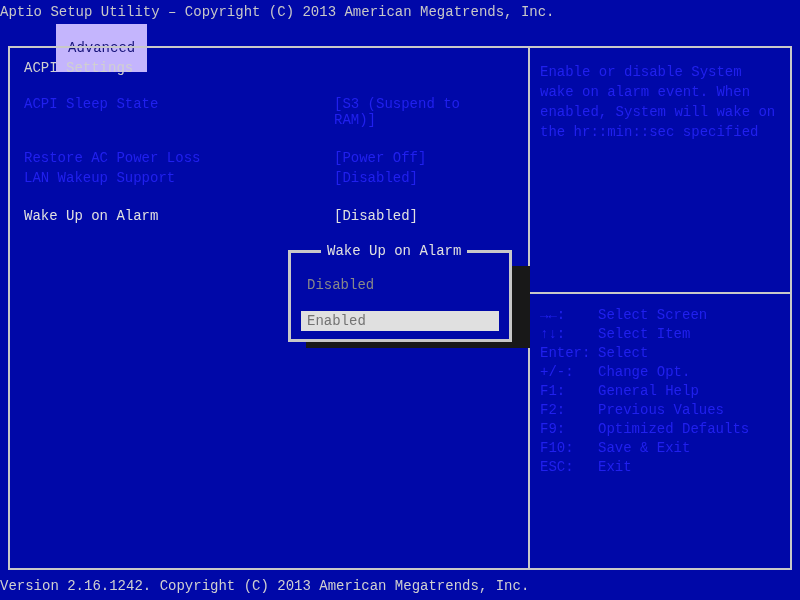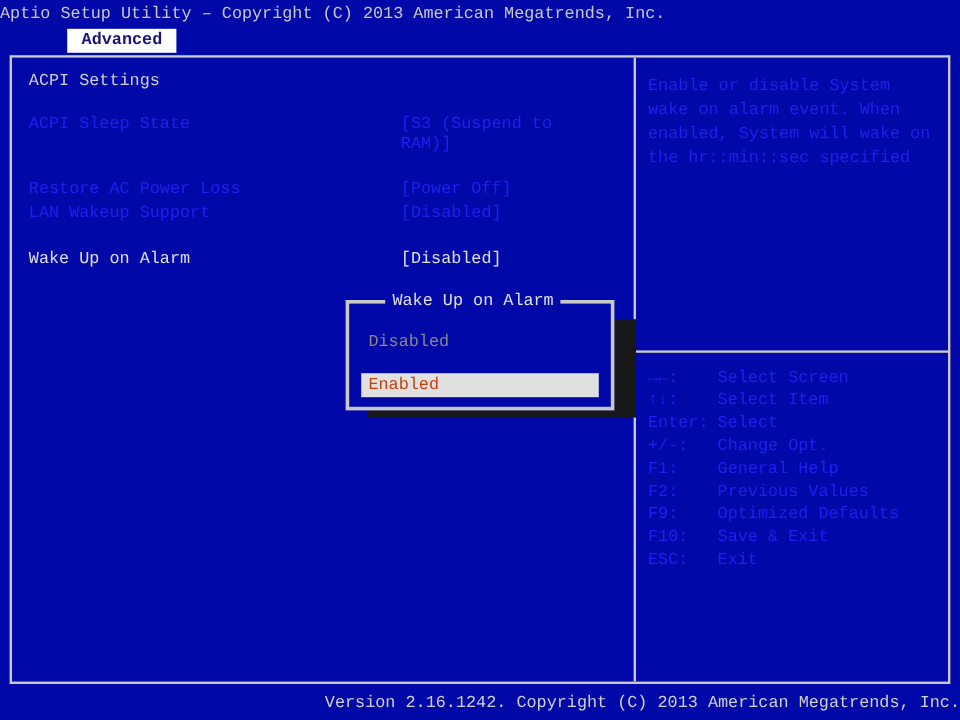--- a/index.html
+++ b/index.html
@@ -18,24 +18,24 @@
     line-height: 24px;
     background: #0008a8;
   }
   .tabs {
     height: 22px;
     background: #0008a8;
     padding-left: 56px;
   }
   .tab {
     display: inline-block;
-    background: #ffffff;
+    background: #c4b5fd;
     color: #18157a;
-    padding: 2px 12px;
-    font-weight: bold;
+    padding: 16px 12px;
+    font-weight: normal;
   }
   .main-frame {
     position: absolute;
     top: 46px;
     left: 8px;
     right: 8px;
     bottom: 30px;
     border: 2px solid #c8c8c8;
   }
   .left-pane {
@@ -82,21 +82,21 @@
     top: 258px;
     color: #2020ee;
     line-height: 19px;
   }
   .keyline { display: flex; }
   .keyline .sym { width: 58px; }
   .footer {
     position: absolute;
     bottom: 6px;
     left: 0; right: 0;
-    text-align: right;
+    text-align: left;
     color: #d0d0d0;
   }
   .popup-shadow {
     position: absolute;
     top: 266px;
     left: 306px;
     width: 224px;
     height: 82px;
     background: #181818;
   }
@@ -118,21 +118,21 @@
     color: #e0e0e0;
   }
   .opt {
     display: block;
     color: #888;
     padding: 2px 6px;
     margin-top: 16px;
   }
   .opt.selected {
     background: #e0e0e0;
-    color: #c2410c;
+    color: #737373;
   }
 </style>
 </head>
 <body>
 
 <div class="header">Aptio Setup Utility – Copyright (C) 2013 American Megatrends, Inc.</div>
 
 <div class="tabs">
   <span class="tab">Advanced</span>
 </div>

